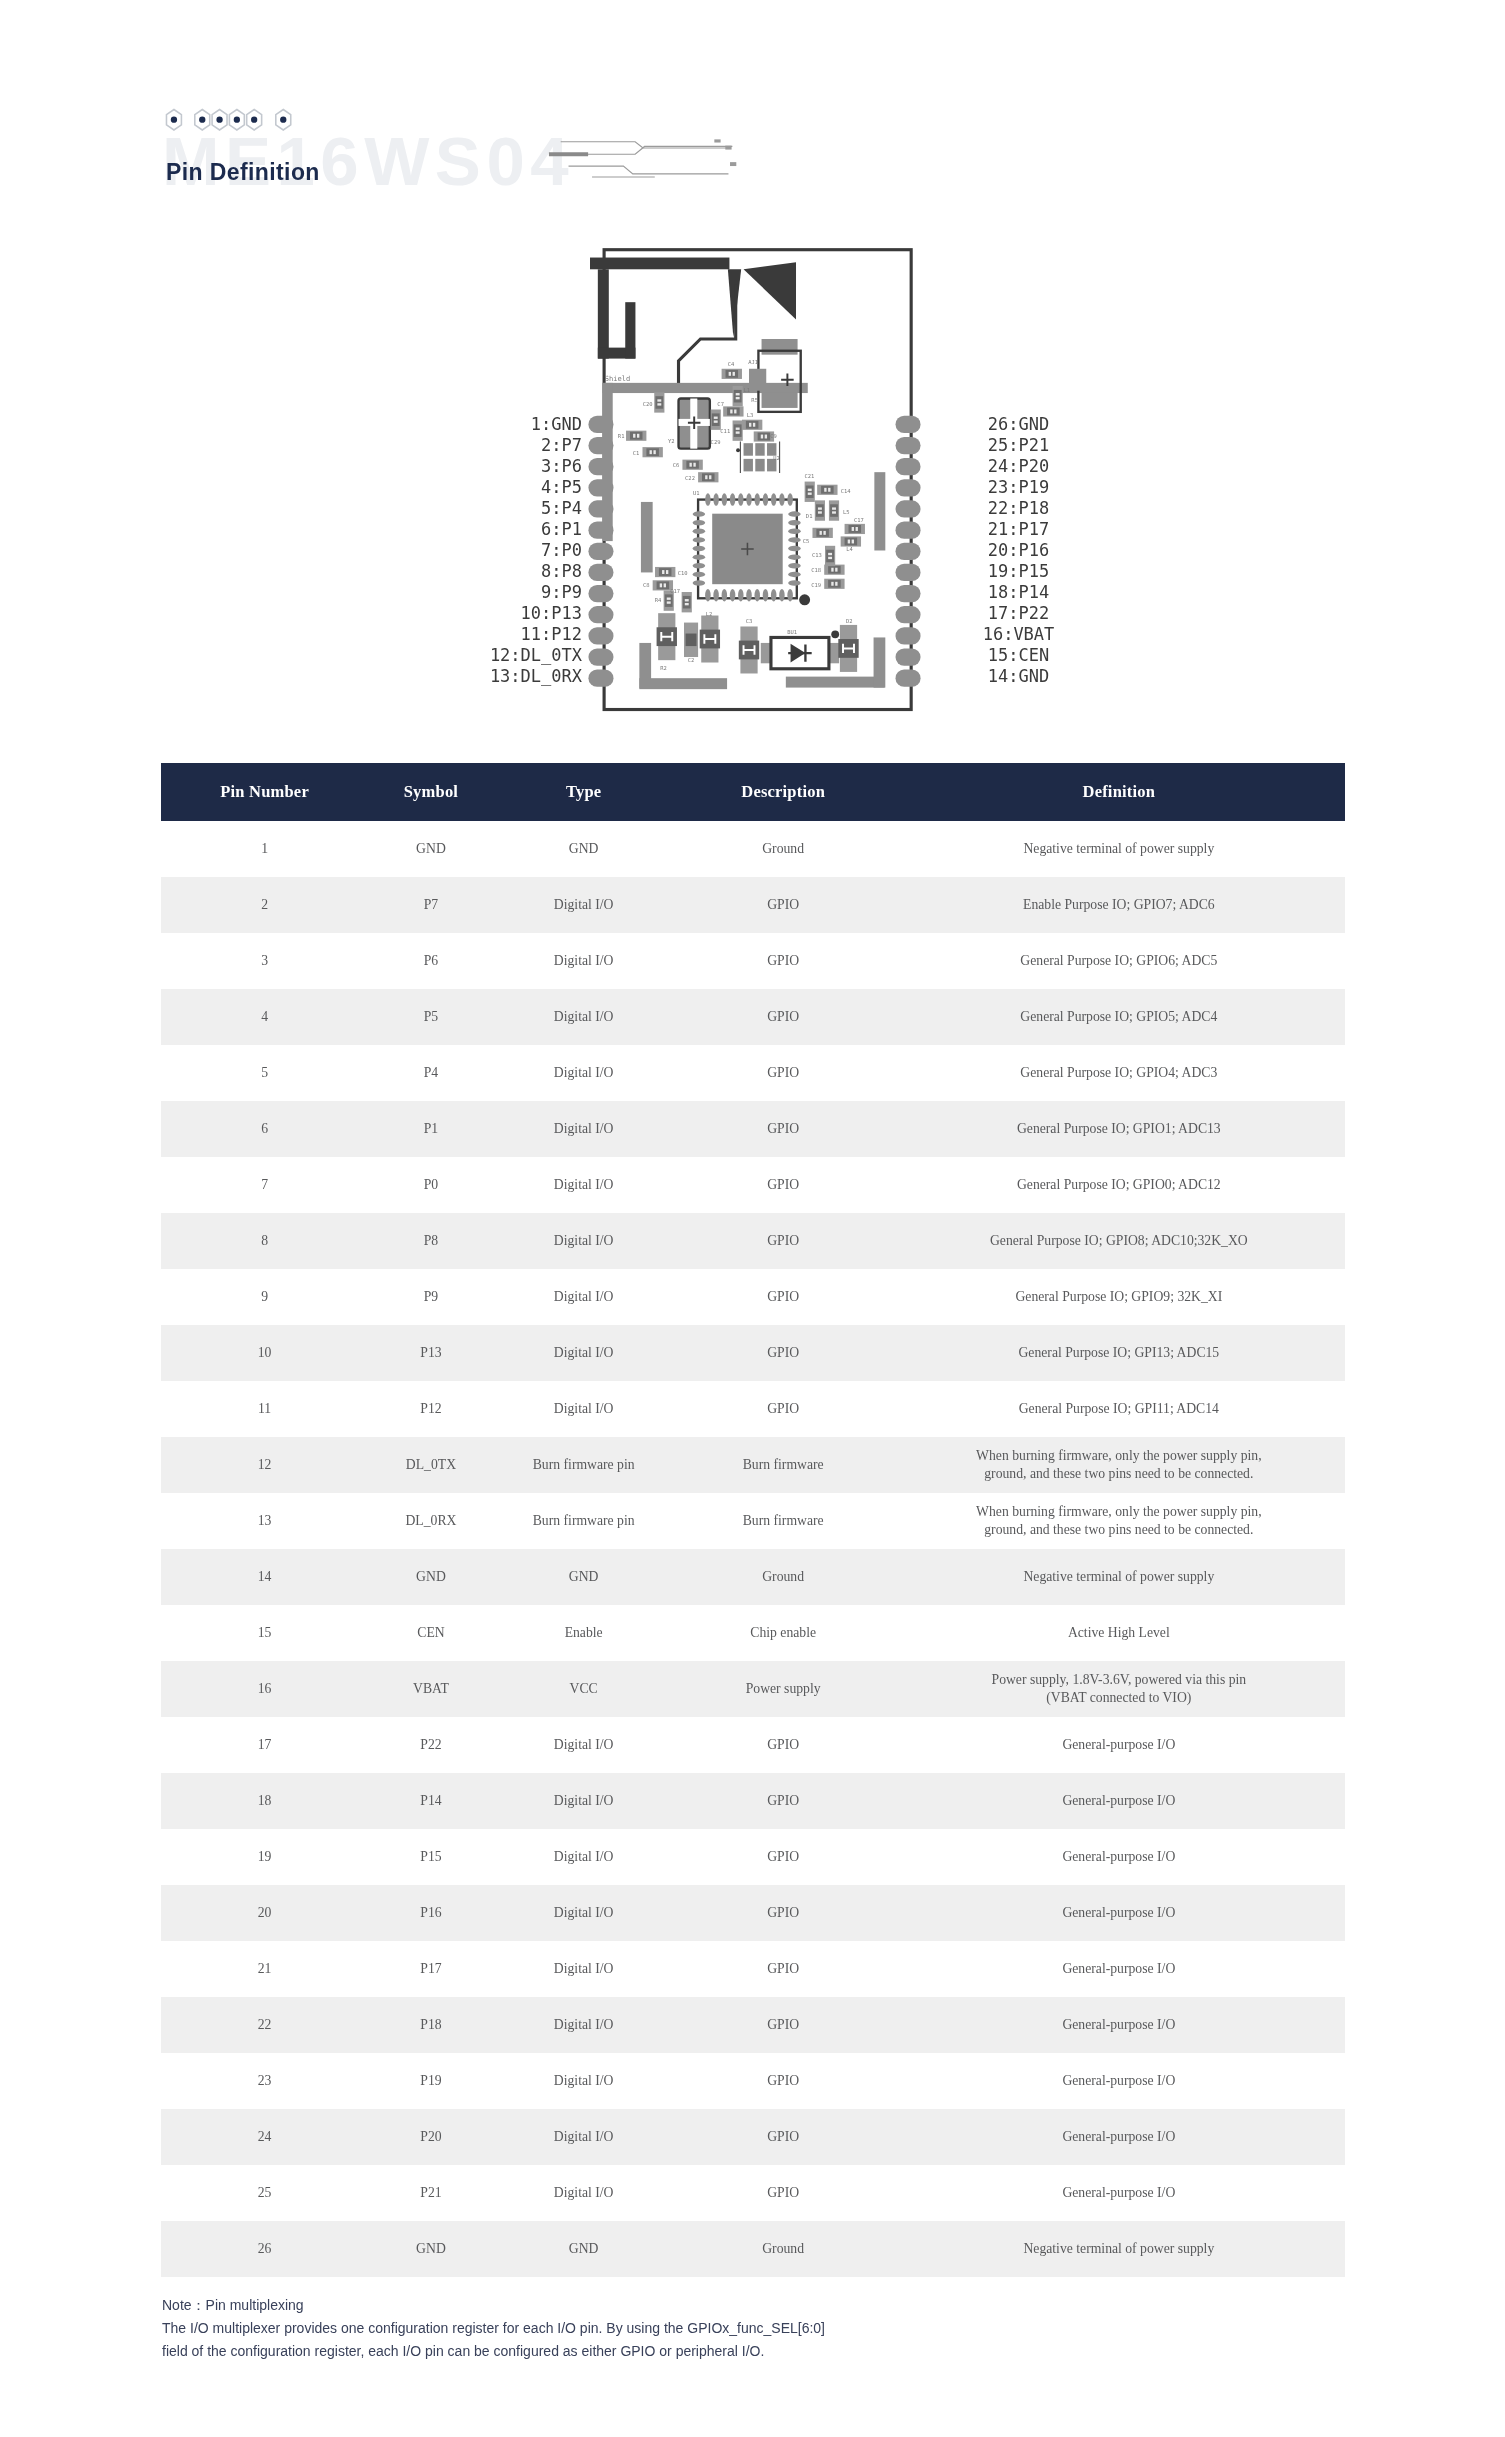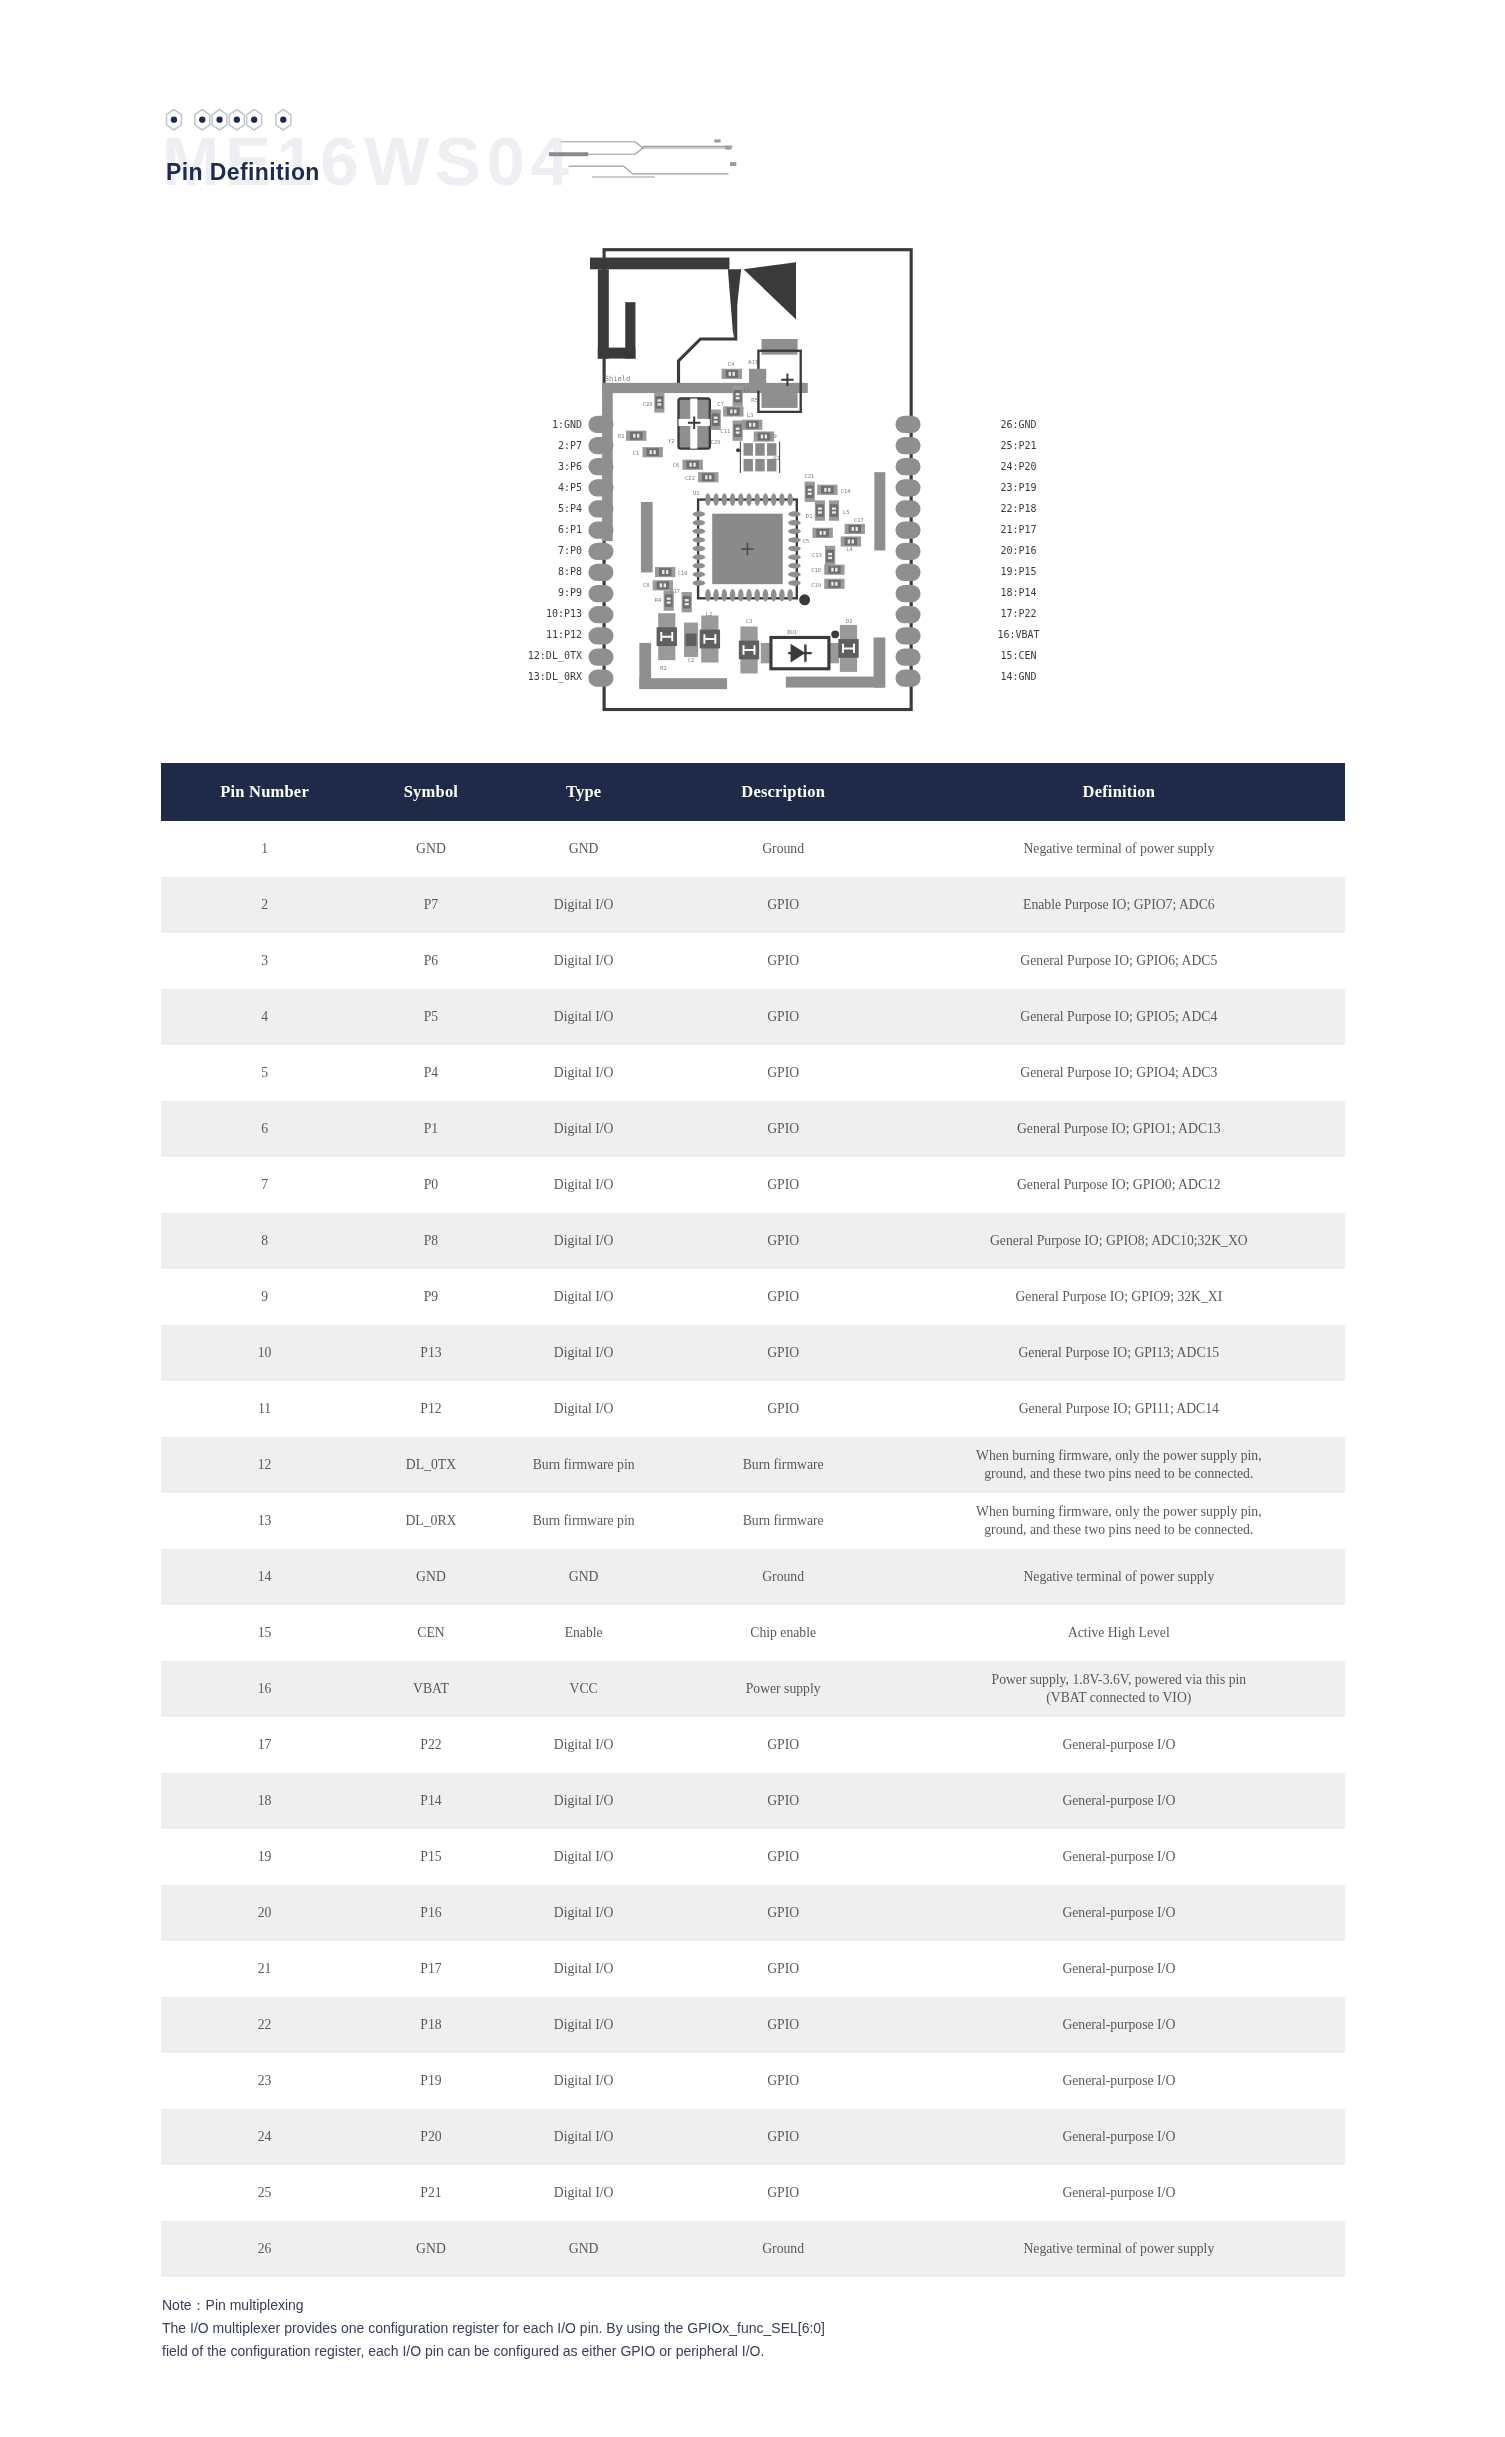--- a/index.html
+++ b/index.html
@@ -8,21 +8,21 @@
   
   .hexdeco{position:absolute;left:159px;top:107px;}
   .watermark{position:absolute;left:162px;top:122px;font-size:69px;font-weight:bold;
              letter-spacing:5.5px;color:#edeff2;z-index:1;white-space:nowrap;}
   .title{position:absolute;left:162px;top:155px;margin:4px;font-size:23px;font-weight:bold;
          color:#1c2b4e;z-index:2;letter-spacing:0.4px;}
   .tracedeco{position:absolute;left:545px;top:122px;z-index:2;}
   
   .pcbsvg{position:absolute;left:582px;top:245px;}
   .pins{position:absolute;top:414px;font-family:"DejaVu Sans Mono", monospace;
-        font-size:10px;line-height:21px;color:#3b3b3b;white-space:pre;}
+        font-size:17px;line-height:21px;color:#3b3b3b;white-space:pre;}
   .pins.left{left:439px;width:143px;text-align:right;}
   .pins.right{left:932px;width:173px;text-align:center;}
   
   table.pintable{position:absolute;left:161px;top:763px;width:1184px;border-collapse:collapse;
                  table-layout:fixed;font-family:Liberation Serif, serif;}
   table.pintable th{background:#1e2a47;color:#ffffff;font-size:16.5px;font-weight:bold;
                     height:56px;text-align:center;letter-spacing:0.2px;}
   table.pintable td{height:56px;text-align:center;vertical-align:middle;font-size:13.7px;
                     color:#58595b;white-space:pre-line;line-height:18px;padding:0 4.7px;}
   table.pintable tr.alt td{background:#efefef;}

